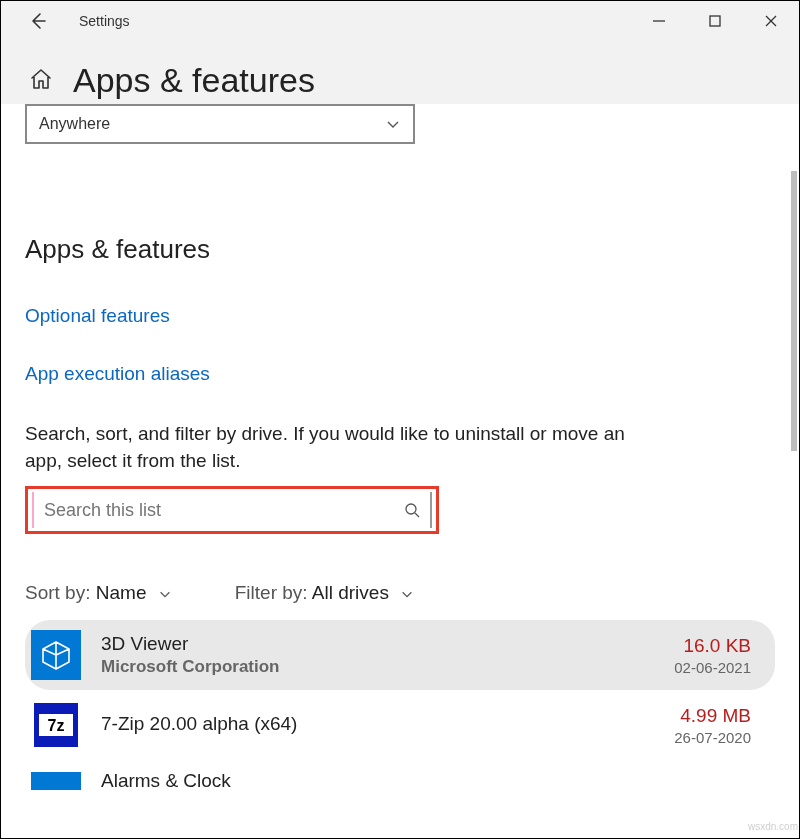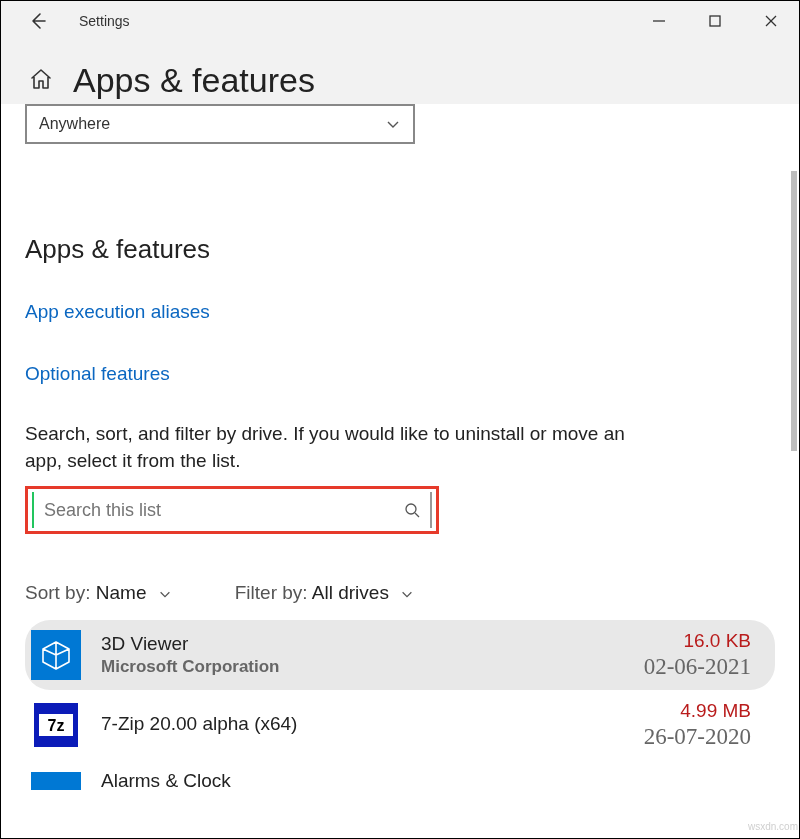--- a/index.html
+++ b/index.html
@@ -14,36 +14,36 @@
     .home-icon { width: 24px; height: 24px; }
     .page-title { font-size: 34px; font-weight: 400; color: #222; }
     .content { padding: 0 24px; background: #fff; position: relative; }
     .dropdown { border: 2px solid #888; height: 40px; width: 390px; margin-top: -26px; background: #fff; display: flex; align-items: center; justify-content: space-between; padding: 12px 12px; font-size: 16px; color: #333; position: relative; z-index: 2; }
     .section-title { font-size: 26px; font-weight: 400; color: #222; margin-top: 90px; }
     .linkrow { margin-top: 40px; }
     .link { color: #0b67c1; font-size: 19px; }
     .link2 { margin-top: 36px; }
     .helptext { font-size: 19px; color: #222; margin-top: 36px; line-height: 1.4; max-width: 640px; }
     .search-wrap { border: 3px solid #e63a2a; width: 414px; height: 48px; margin-top: 12px; display: flex; align-items: center; padding: 0 4px; }
-    .search-inner { border-left: 2px solid #22c55e; border-right: 2px solid #999; height: 36px; width: 100%; display: flex; align-items: center; justify-content: center; padding: 0 10px; }
+    .search-inner { border-left: 2px solid #f9a8d4; border-right: 2px solid #999; height: 36px; width: 100%; display: flex; align-items: center; justify-content: center; padding: 0 10px; }
     .search-input { border: none; outline: none; font-size: 18px; color: #666; flex: 1; background: transparent; }
     .sortfilter { display: flex; gap: 63px; margin-top: 48px; font-size: 19px; }
     .sf-label { color: #555; }
     .sf-value { color: #222; }
     .count { font-size: 18px; color: #333; margin-top: 30px; }
     .applist { margin-top: 16px; }
     .app-row { display: flex; align-items: center; padding: 10px 14px 10px 6px; }
     .app-row.sel { background: #e8e8e8; border-radius: 25px; }
     .app-icon { width: 50px; height: 50px; display: flex; align-items: center; justify-content: center; flex-shrink: 0; }
     .app-info { margin-left: 20px; flex: 1; }
     .app-name { font-size: 19px; color: #222; }
     .app-pub { font-size: 17px; color: #666; margin-top: 2px; font-weight: bold; }
     .app-meta { text-align: right; margin-right: 10px; }
     .app-size { font-size: 19px; color: #b91c1c; }
-    .app-date { font-size: 23px; color: #666; margin-top: 2px; font-family: Liberation Serif, serif; }
+    .app-date { font-size: 15px; color: #666; margin-top: 2px; }
     .truncated-row { display: flex; padding: 10px 6px 0 6px; align-items: center; }
     .scrollbar { position: absolute; right: 2px; top: 170px; width: 6px; height: 280px; background: #bdbdbd; }
     .watermark { position: absolute; bottom: 6px; right: 1px; font-size: 10px; color: #cfcfcf; }
   </style>
 </head>
 <body>
 
 <div class="titlebar">
   <div class="titlebar-left">
     <div class="back-btn">
@@ -86,25 +86,25 @@
 
   <div class="dropdown">
     <span>Anywhere</span>
     <svg width="16" height="16" viewBox="0 0 16 16">
         <path d="M3 6 L8 11 L13 6" stroke="#555" stroke-width="1.4" fill="none"></path>
       </svg>
   </div>
 
   <h2 class="section-title">Apps &amp; features</h2>
 
+  <div class="linkrow">
+    <span class="link">Optional features</span>
+  </div>
   <div class="linkrow link2">
     <span class="link">App execution aliases</span>
-  </div>
-  <div class="linkrow">
-    <span class="link">Optional features</span>
   </div>
 
   <p class="helptext">Search, sort, and filter by drive. If you would like to uninstall or move an app, select it from the list.</p>
 
   <div class="search-wrap">
     <div class="search-inner">
       <input class="search-input" placeholder="Search this list" style="">
       <svg width="16" height="16" viewBox="0 0 16 16">
           <circle cx="7" cy="7" r="5" stroke="#555" stroke-width="1.3" fill="none"></circle>
           <line x1="11" y1="11" x2="15" y2="15" stroke="#555" stroke-width="1.3"></line>

